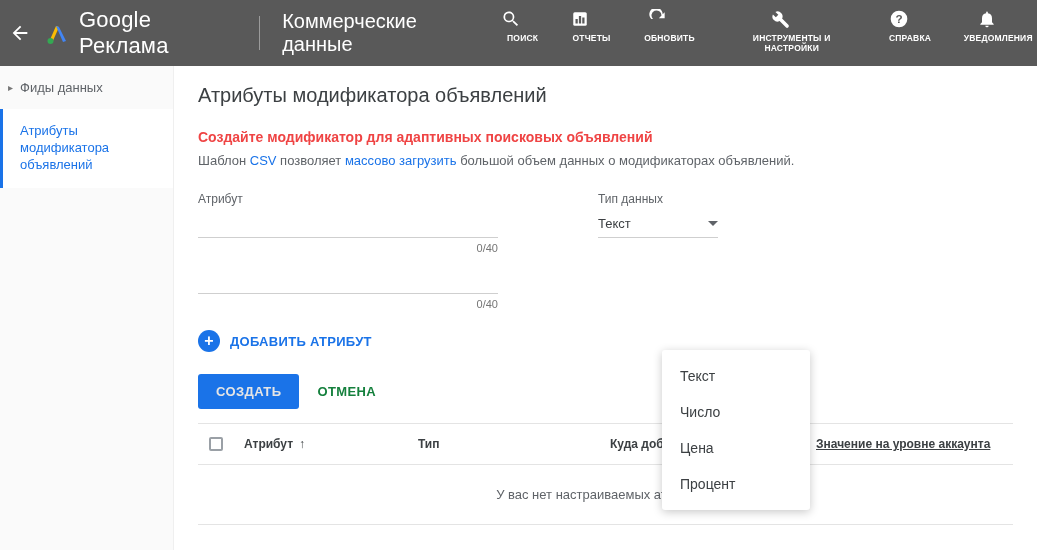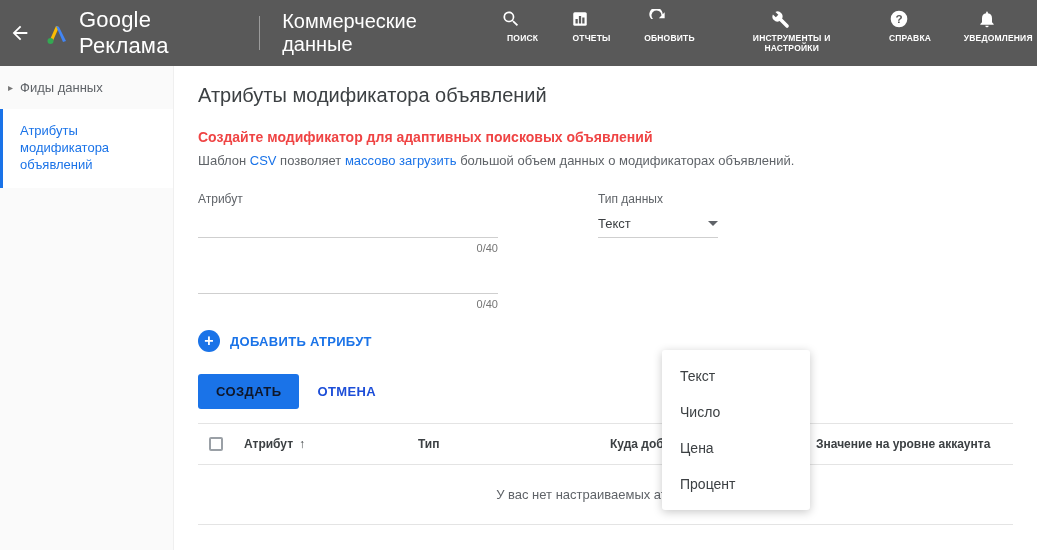--- a/index.html
+++ b/index.html
@@ -37,31 +37,31 @@
 .field-label { font-size:12px; color:#5f6368; margin-bottom:4px; }
 .input-line { border:none; border-bottom:1px solid #cfcfcf; width:100%; height:28px; font-size:14px; outline:none; background:transparent;}
 .counter { text-align:right; font-size:11px; color:#757575; margin-top:4px; margin-bottom:12px;}
 .select-display { height:28px; border-bottom:1px solid #cfcfcf; display:flex; align-items:center; justify-content:space-between; width:120px; font-size:13px; color:#3c4043; cursor:pointer;}
 .select-display .arrow { border-left:5px solid transparent; border-right:5px solid transparent; border-top:5px solid #5f6368;}
 
 .add-attr { display:flex; align-items:center; gap:10px; color:#1a73e8; font-size:13px; font-weight:700; letter-spacing:0.3px; cursor:pointer; margin-top:8px; margin-bottom:22px;}
 .add-attr .plus { width:22px; height:22px; border-radius:50%; background:#1a73e8; color:#fff; display:flex; align-items:center; justify-content:center; font-size:16px; }
 
 .action-row { display:flex; align-items:center; gap:18px; margin-bottom:14px;}
-.btn-primary { background:#1a73e8; color:#0f172a; border:none; padding:10px 18px; font-size:13px; font-weight:700; letter-spacing:0.4px; border-radius:3px; cursor:pointer;}
-.btn-flat { background:none; border:none; color:#1d4ed8; font-size:13px; font-weight:700; letter-spacing:0.4px; cursor:pointer;}
+.btn-primary { background:#1a73e8; color:#e5e5e5; border:none; padding:10px 18px; font-size:13px; font-weight:700; letter-spacing:0.4px; border-radius:3px; cursor:pointer;}
+.btn-flat { background:none; border:none; color:#15803d; font-size:13px; font-weight:700; letter-spacing:0.4px; cursor:pointer;}
 
 
 .table-head { display:flex; align-items:center; border-top:1px solid #e4e4e4; border-bottom:1px solid #e4e4e4; height:42px; font-size:12px; color:#3c4043; font-weight:700;}
 .th { padding: 0 10px; display:flex; align-items:center; gap:6px;}
 .th-check { width:36px; justify-content:center;}
 .th1 { width:174px; }
 .th2 { width:192px; }
 .th3 { width:206px; }
-.th4 { flex:1; }
+.th4 { flex:1;text-decoration:underline; }
 .checkbox { width:14px; height:14px; border:2px solid #9aa0a6; border-radius:2px; }
 .sort-arrow { font-size:12px; }
 .empty-msg { text-align:center; padding:22px 0; font-size:13px; color:#5f6368; border-bottom:1px solid #e4e4e4;}
 
 
 .dropdown { position:absolute; left:488px; top:284px; width:148px; background:#fff; box-shadow: 0 2px 10px rgba(0,0,0,0.22); border-radius:3px; padding:8px 0; z-index:50;}
 .dropdown-item { padding:10px 18px; font-size:14px; color:#3c4043; cursor:pointer;}
 
 svg { display:block; }
 </style>

